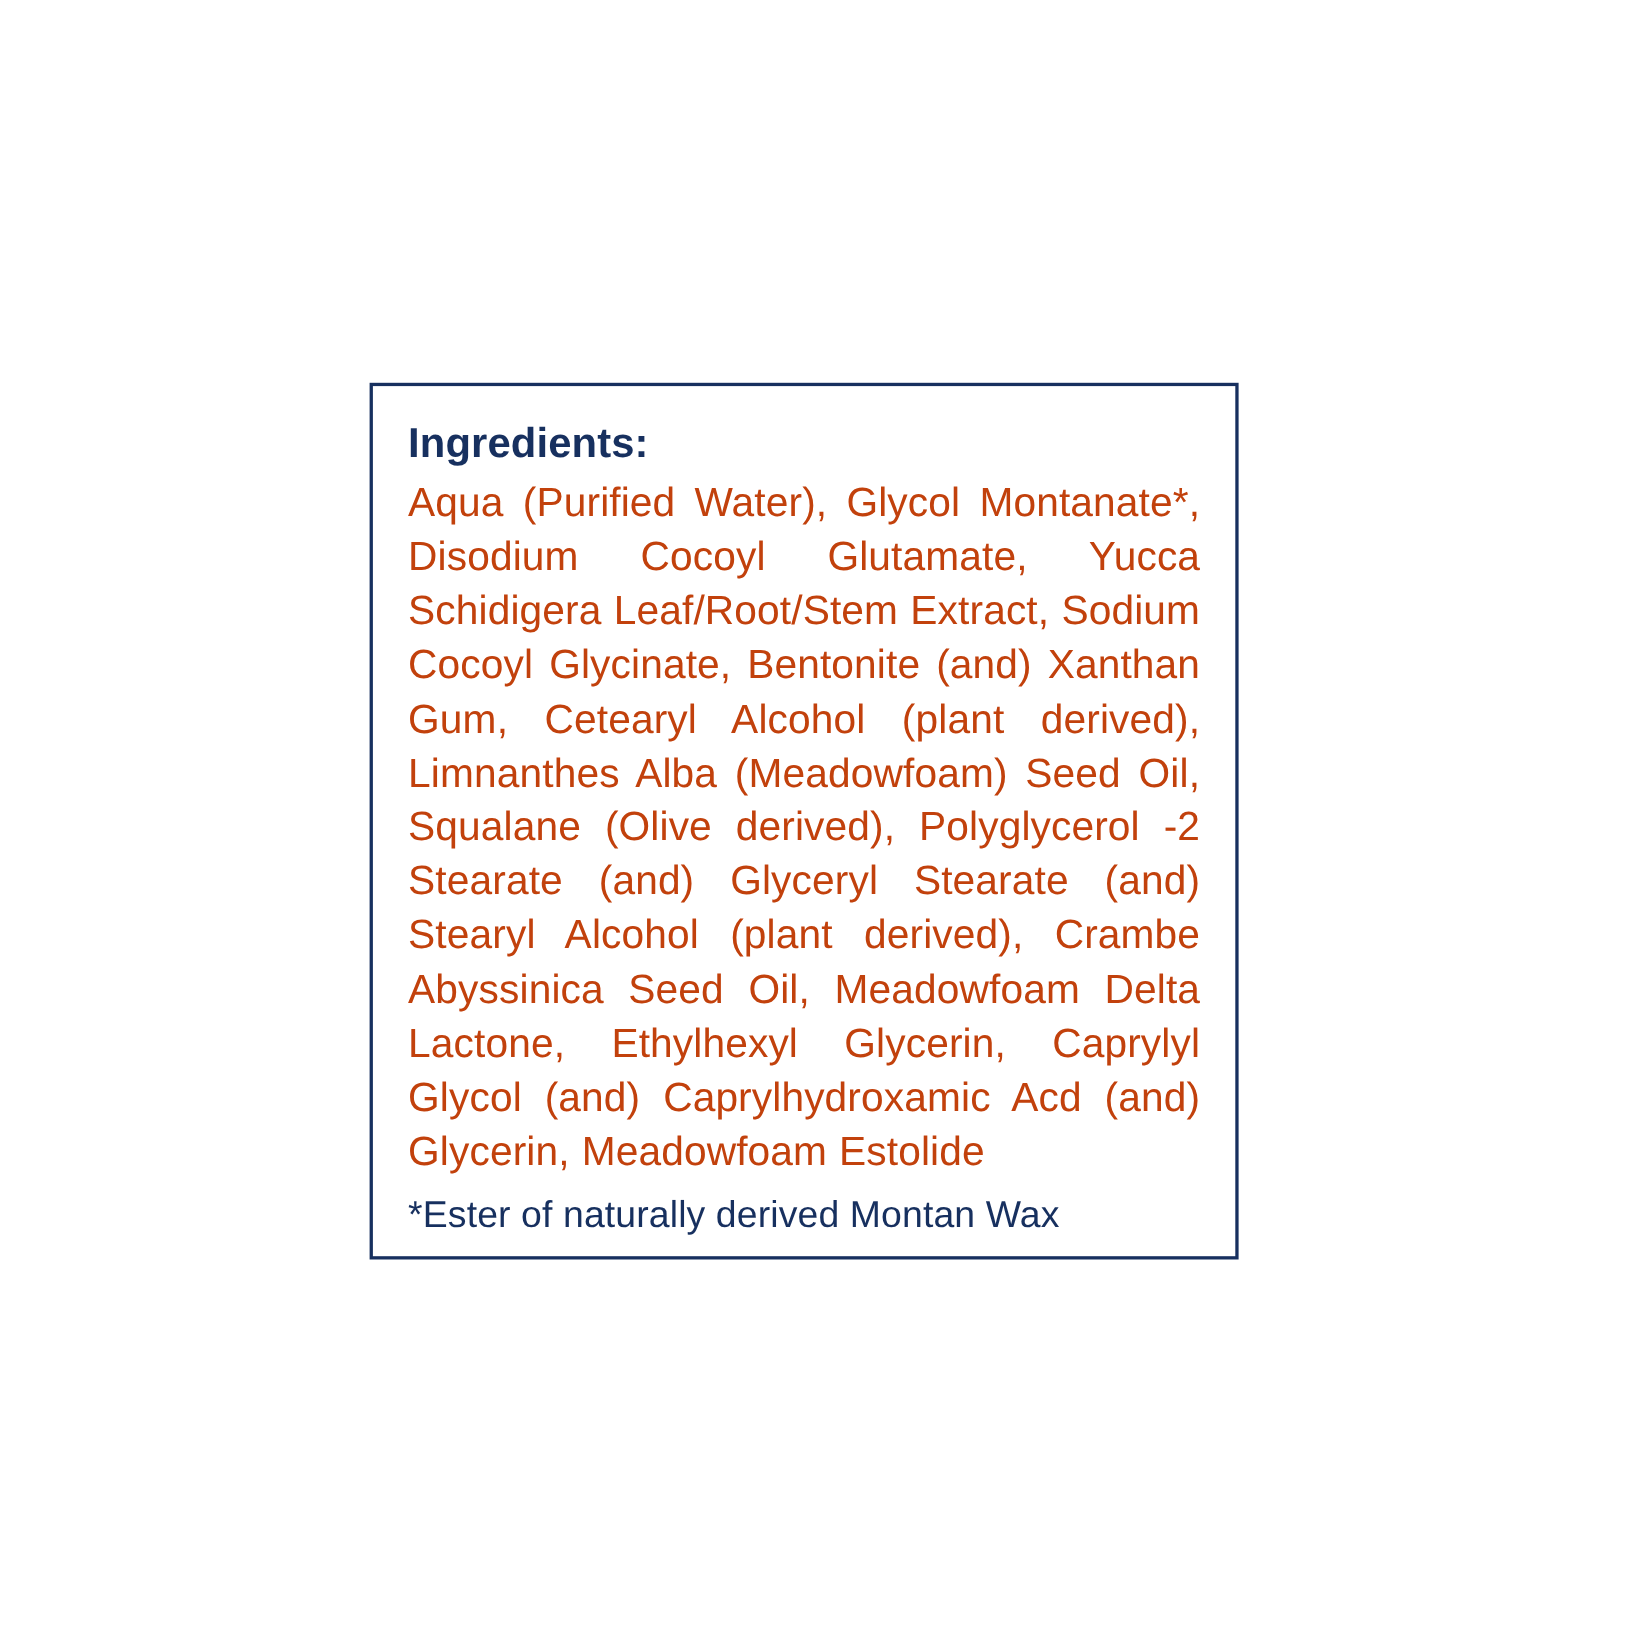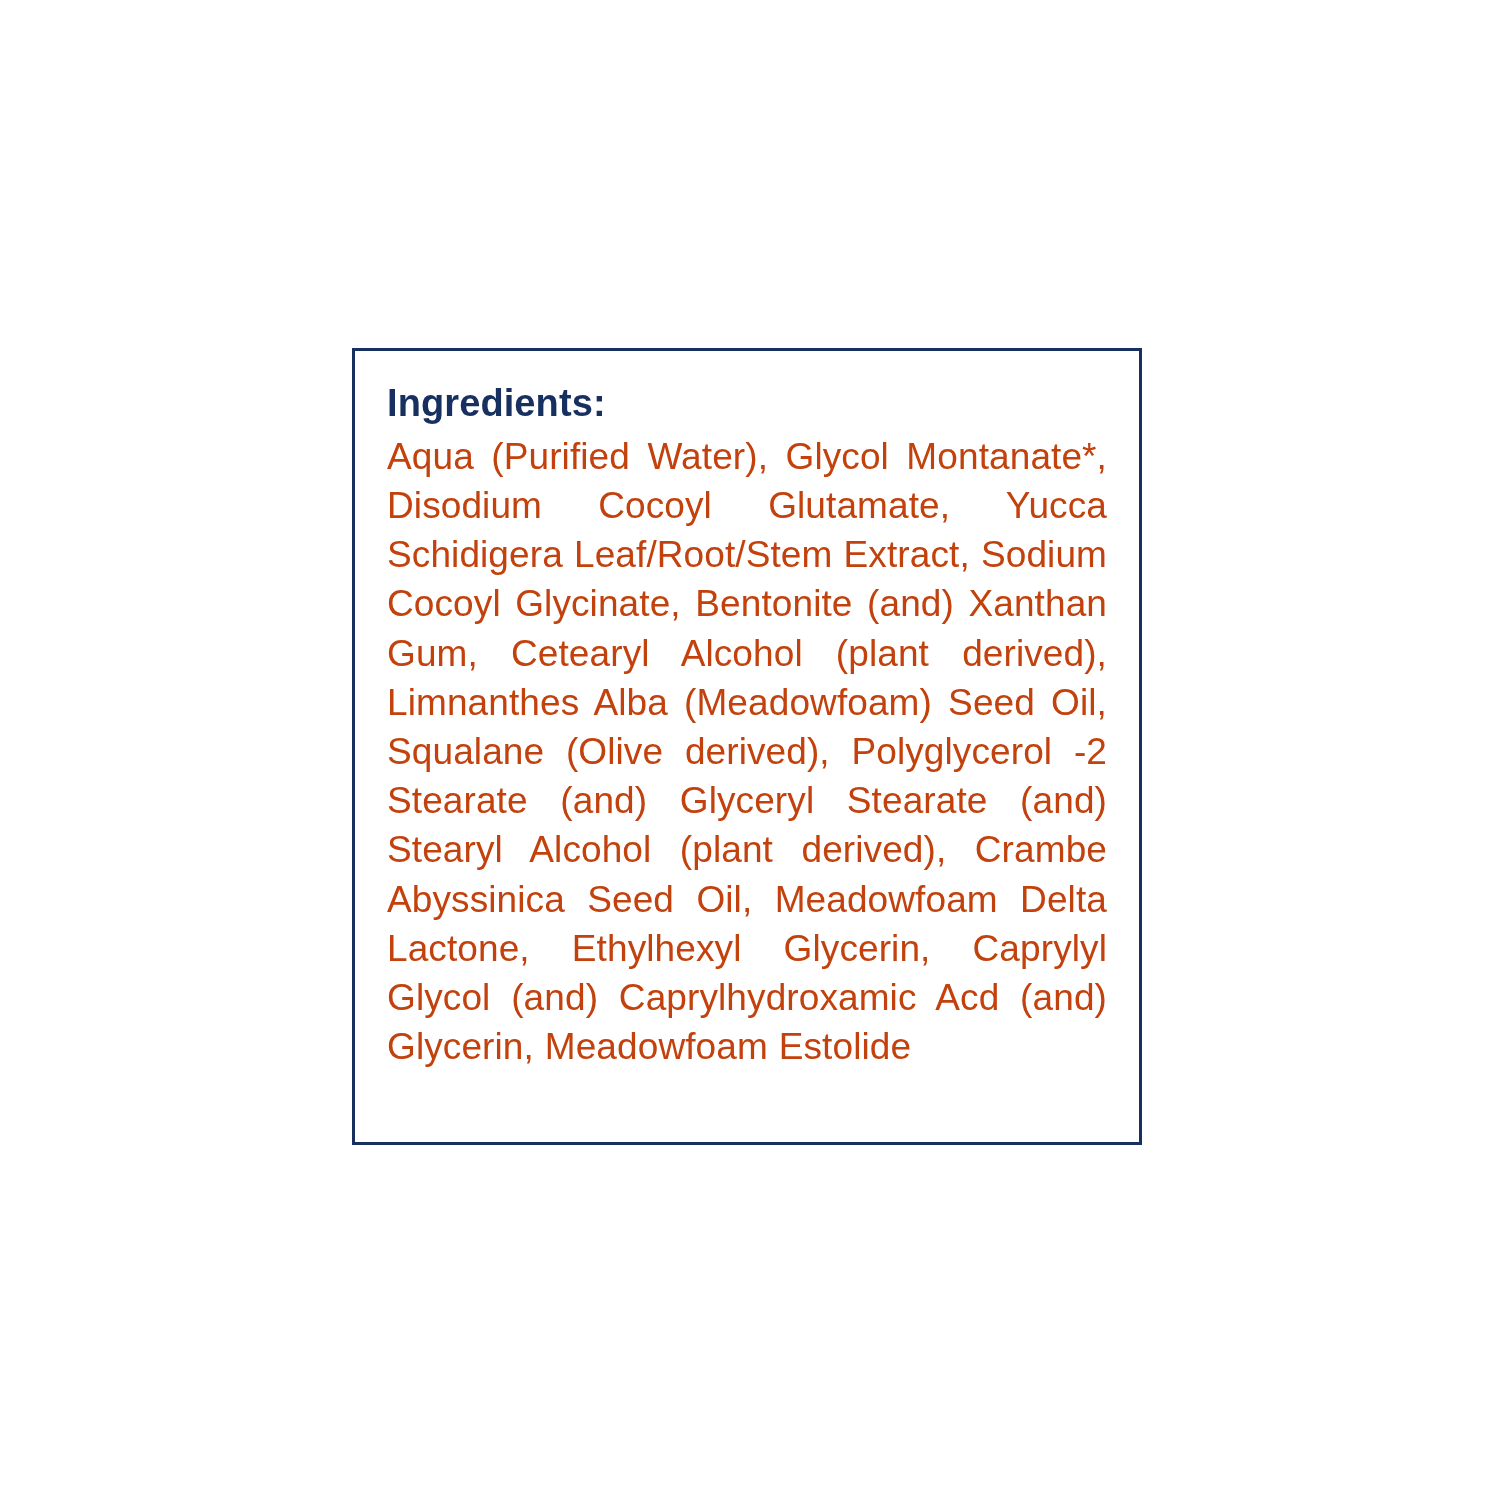--- a/index.html
+++ b/index.html
@@ -9,21 +9,21 @@
   }
   body {
     width: 1500px;
     height: 1500px;
     font-family: "Liberation Sans", sans-serif;
     position: relative;
     overflow: hidden;
   }
   #panel {
     position: absolute;
-    left: 352px;
+    left: 336px;
     top: 348px;
     width: 790px;
     height: 797px;
     border: 3px solid #17305f;
     box-sizing: border-box;
     background: #ffffff;
   }
   #panel-inner {
     padding: 30px 32px 0 32px;
   }
@@ -53,14 +53,15 @@
     letter-spacing: 0.1px;
   }
 </style>
 </head>
 <body>
 
 <div id="panel">
   <div id="panel-inner">
     <p class="heading">Ingredients:</p>
     <p class="ingredients-body">Aqua (Purified Water), Glycol Montanate*, Disodium Cocoyl Glutamate, Yucca Schidigera Leaf/Root/Stem Extract, Sodium Cocoyl Glycinate, Bentonite (and) Xanthan Gum, Cetearyl Alcohol (plant derived), Limnanthes Alba (Meadowfoam) Seed Oil, Squalane (Olive derived), Polyglycerol -2 Stearate (and) Glyceryl Stearate (and) Stearyl Alcohol (plant derived), Crambe Abyssinica Seed Oil, Meadowfoam Delta Lactone, Ethylhexyl Glycerin, Caprylyl Glycol (and) Caprylhydroxamic Acd (and) Glycerin, Meadowfoam Estolide</p>
+    <p class="footnote">*Ester of naturally derived Montan Wax</p>
   </div>
 </div>
 
 </body></html>

